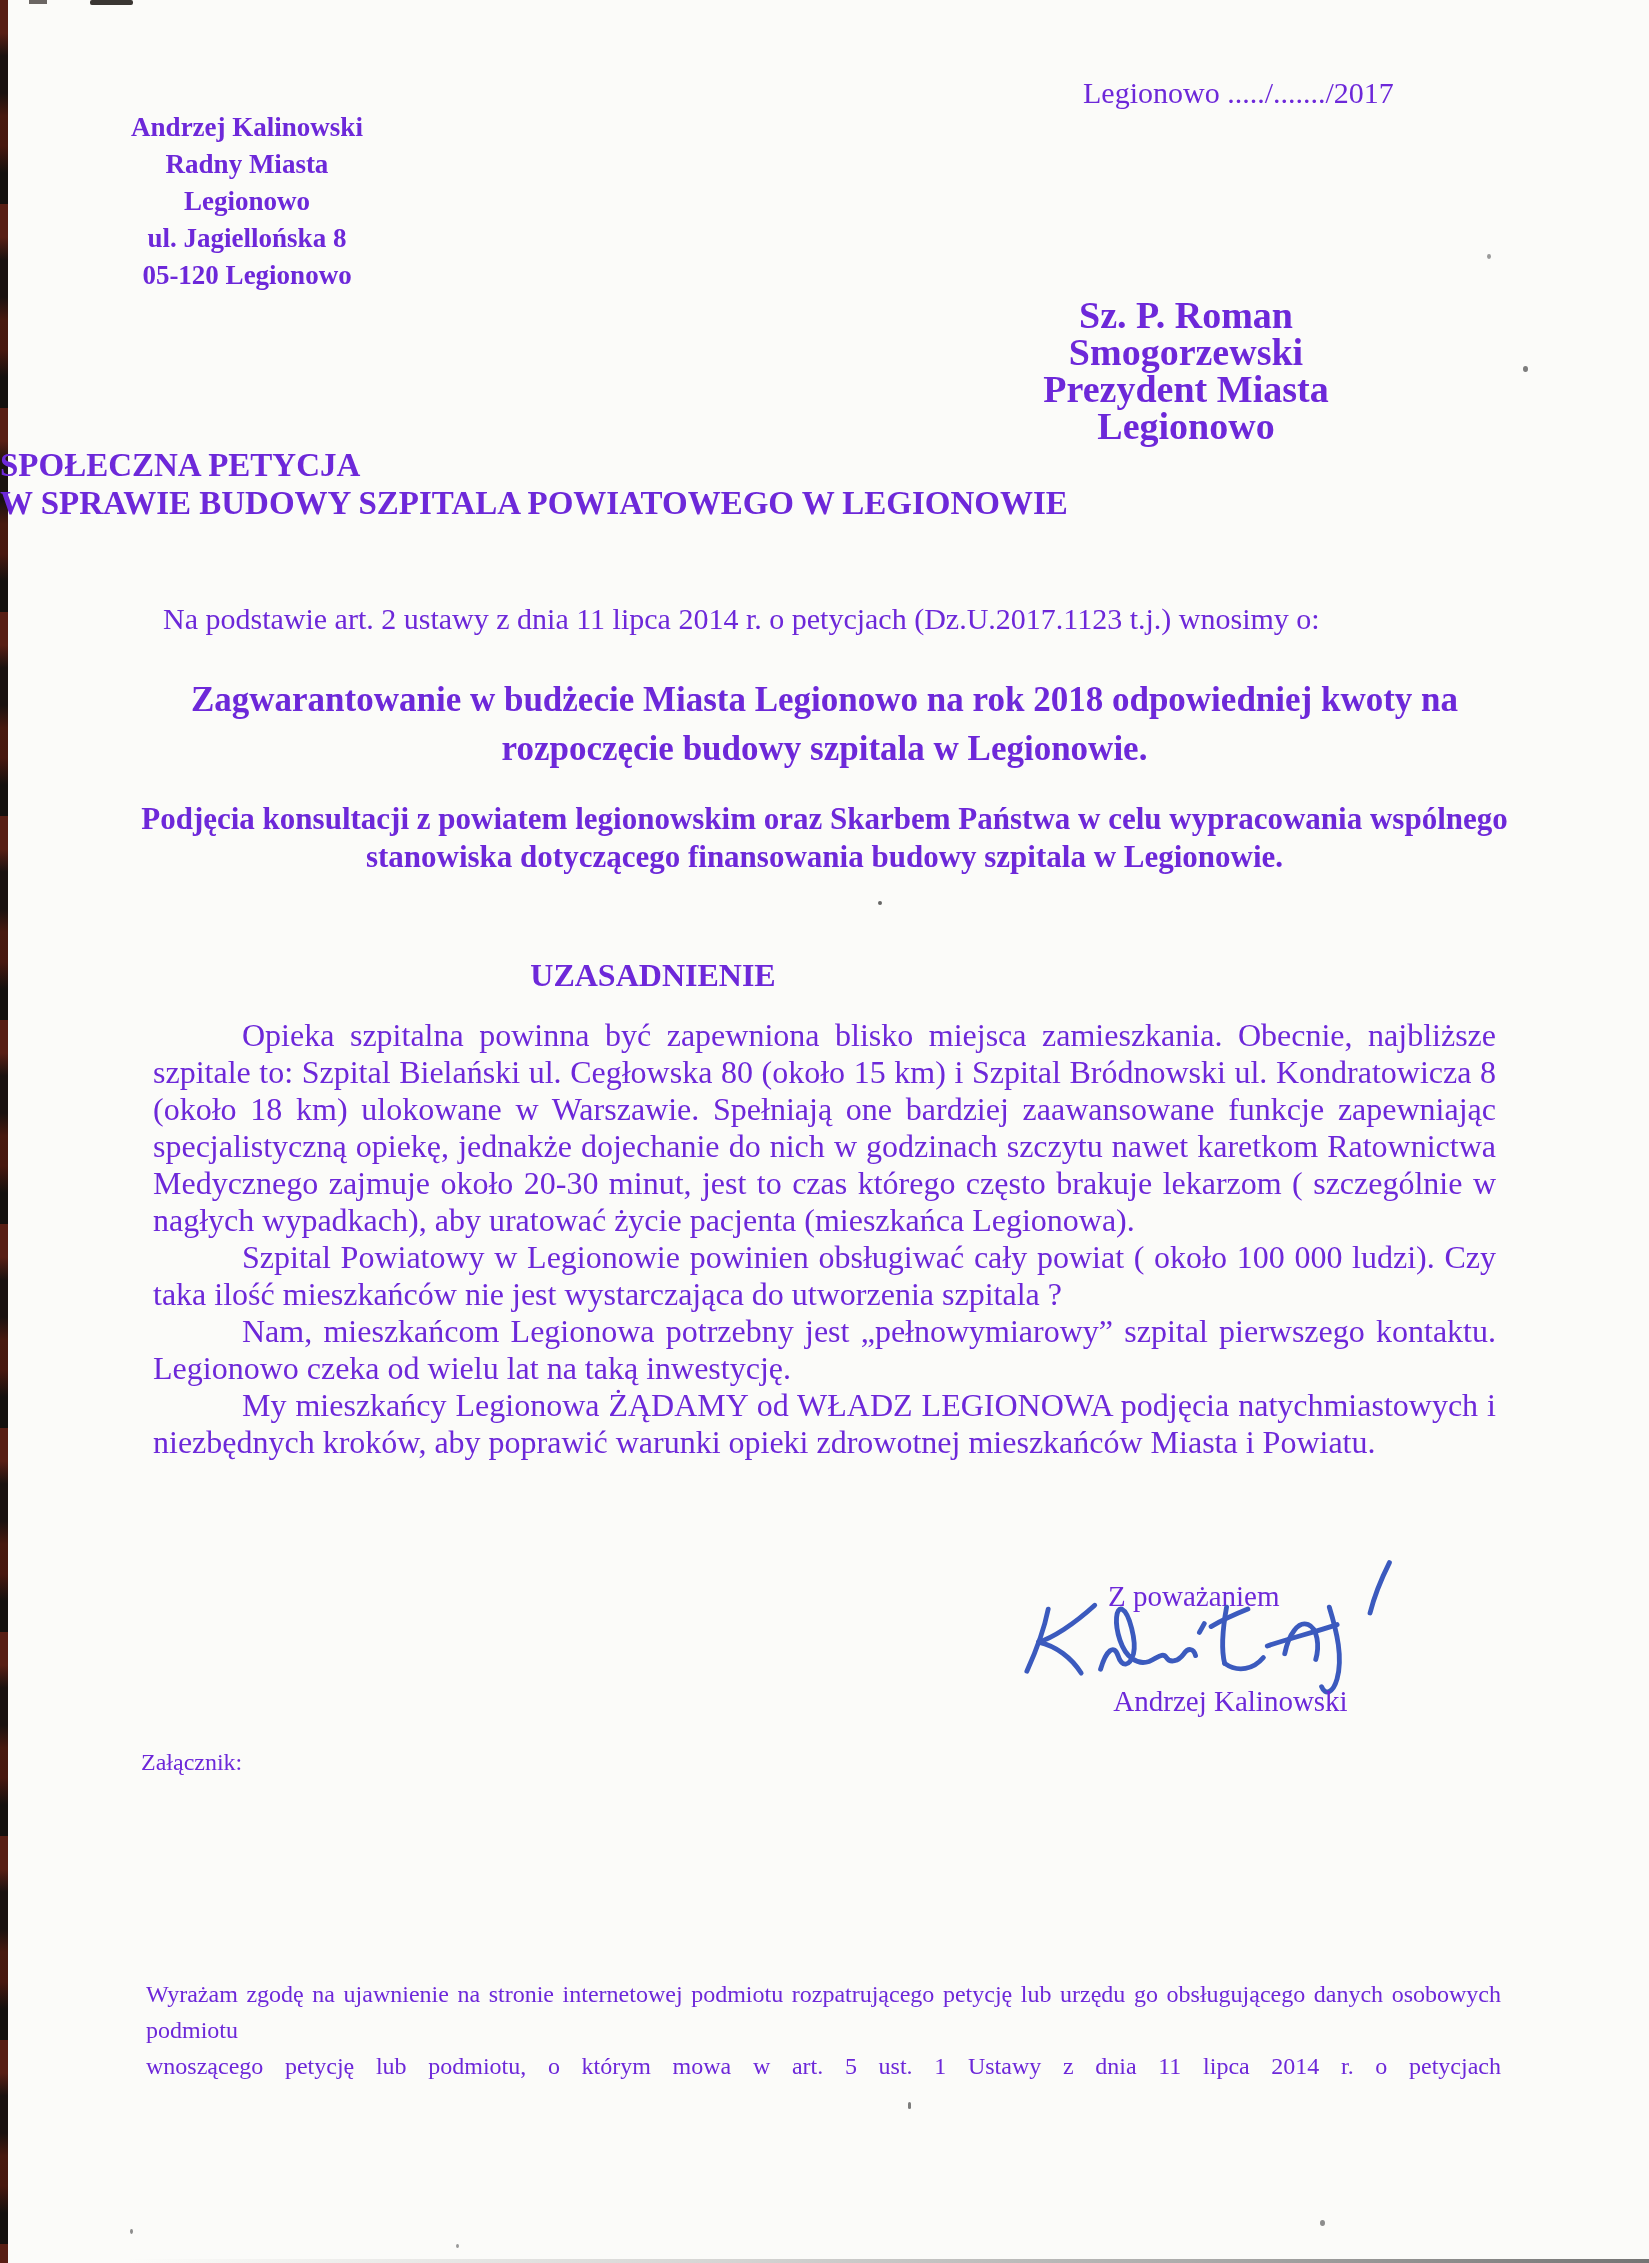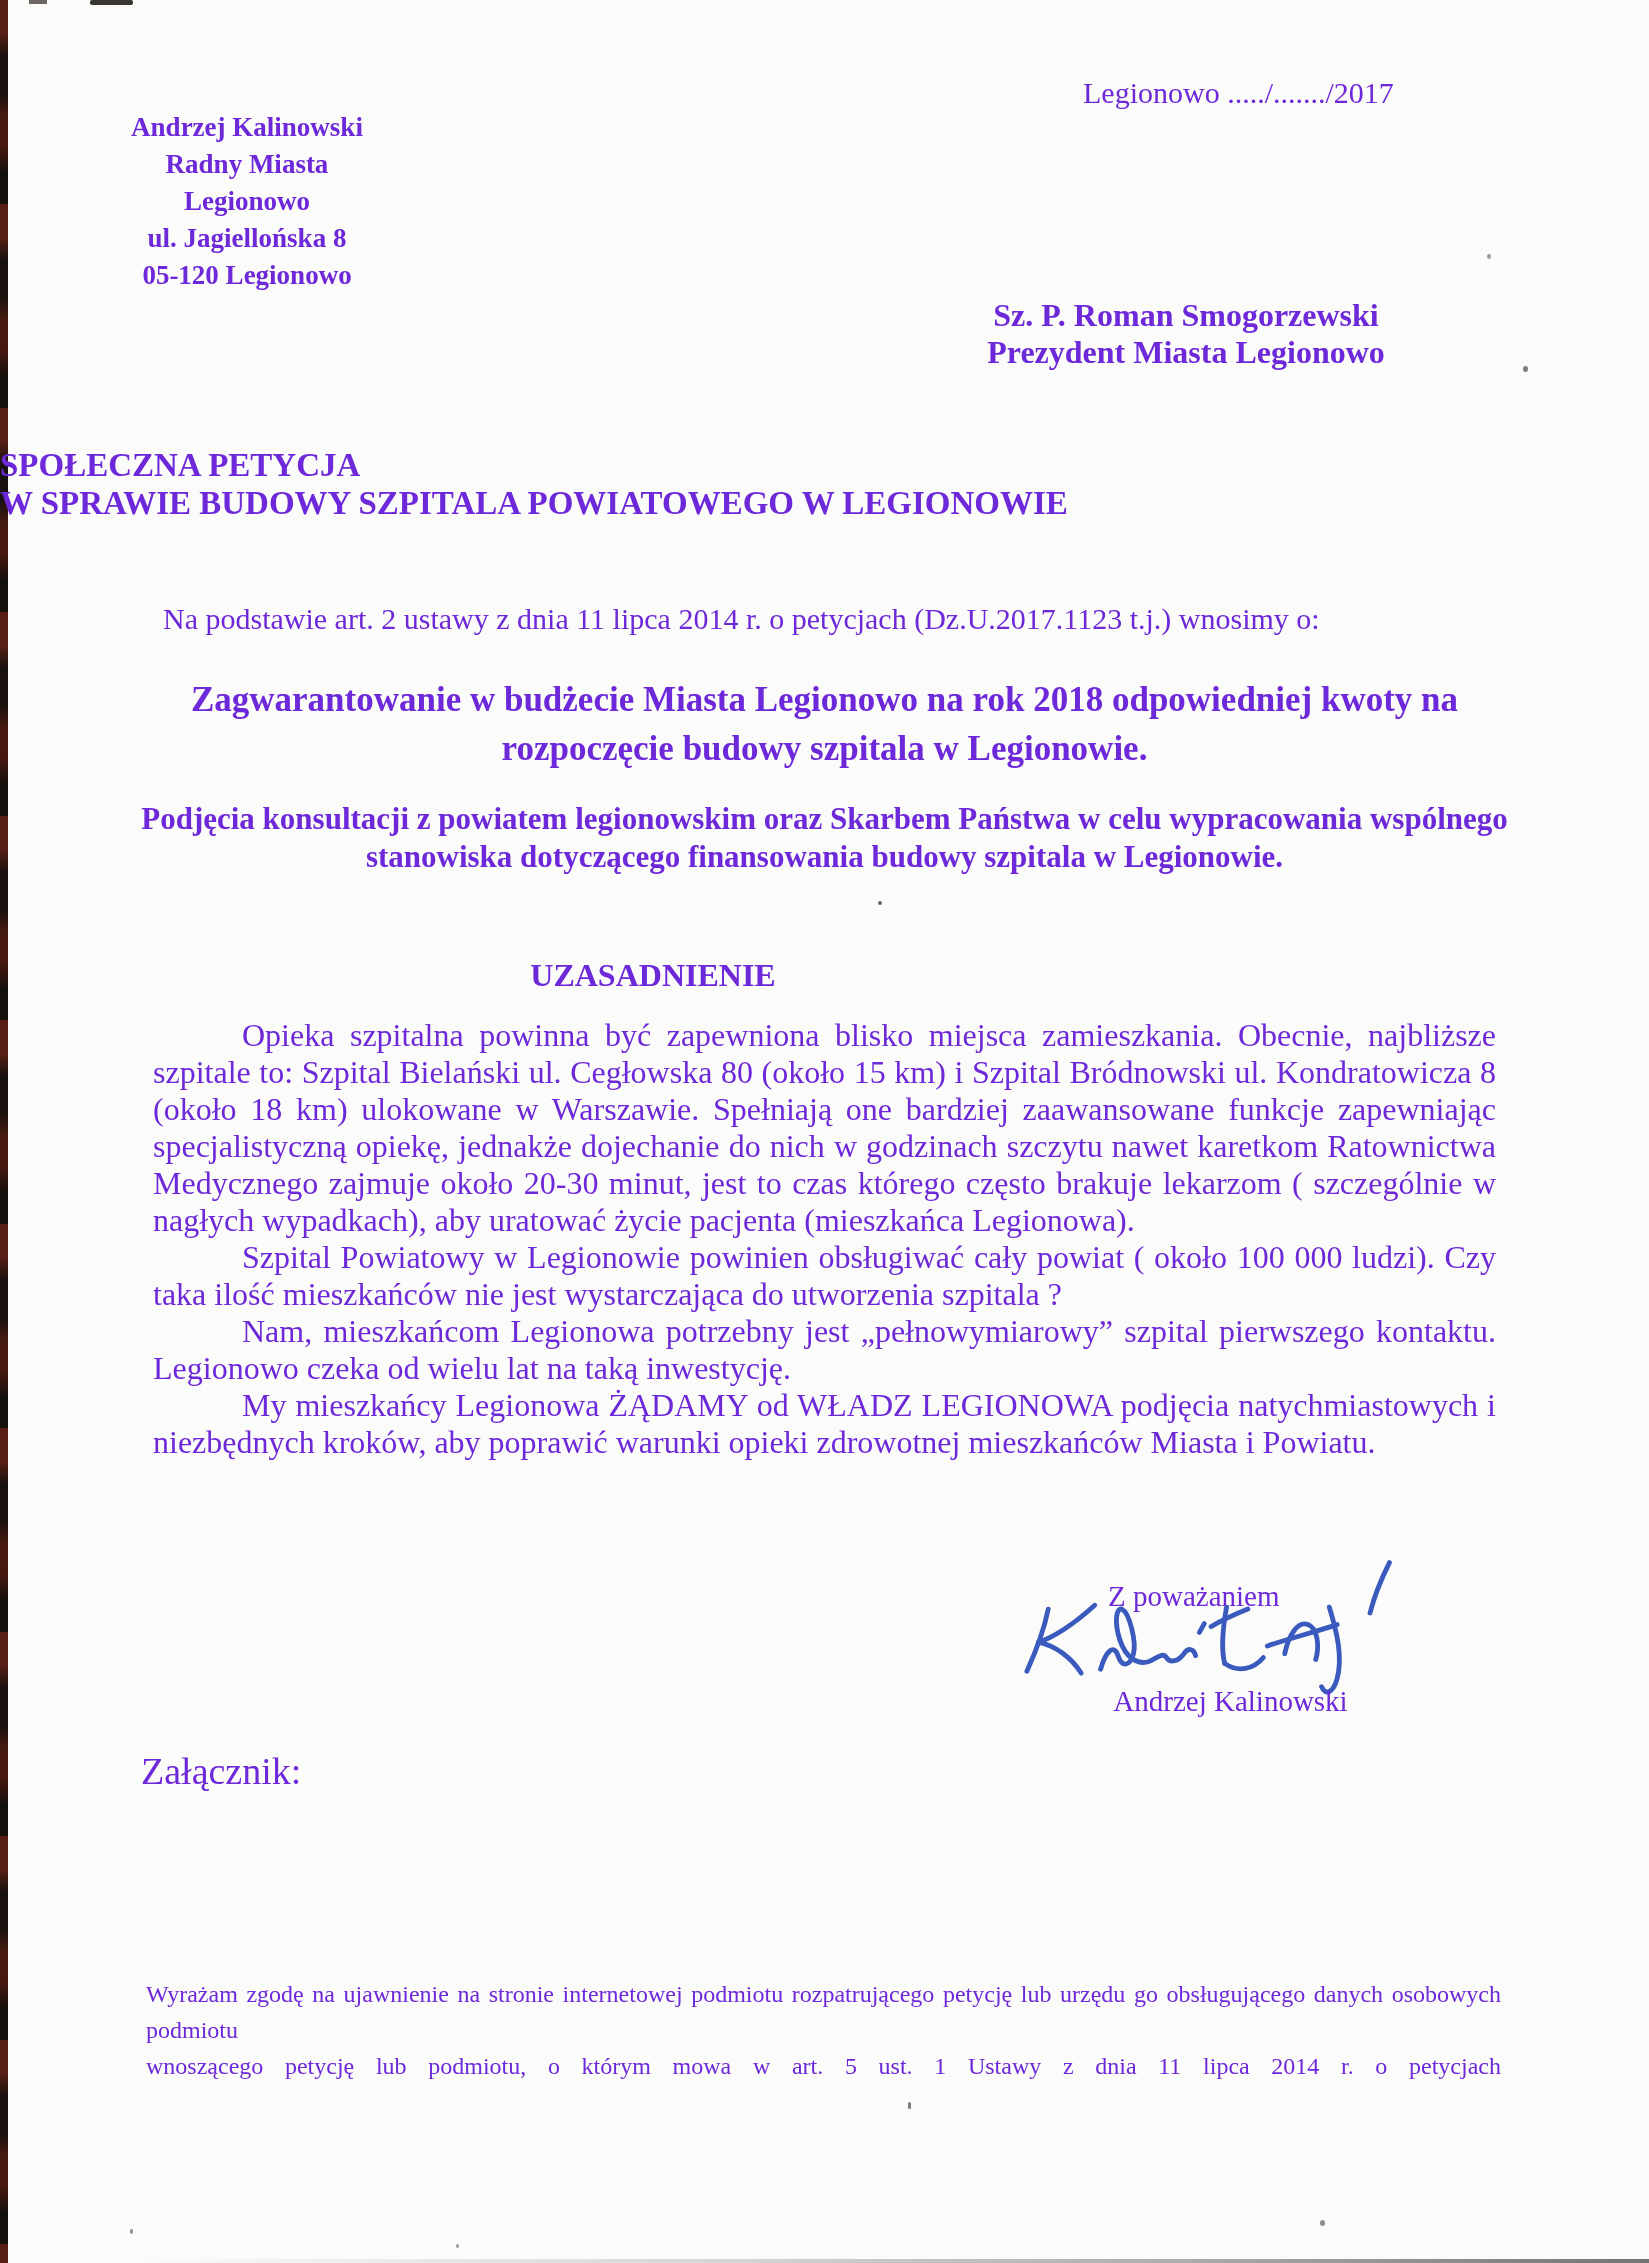--- a/index.html
+++ b/index.html
@@ -10,32 +10,32 @@
   .edge-left{left:0;top:0;width:7.8px;height:2264px;
      background:repeating-linear-gradient(180deg,#581f15 0px,#581f15 33px,#1a1210 56px,#1a1210 93px,#471a10 116px,#47180f 146px,#14100e 173px,#14100e 204px);}
   .edge-bottom{left:126px;right:0;bottom:0;height:4.9px;
      background:linear-gradient(90deg,rgba(140,140,140,0) 0%,rgba(140,140,140,.35) 40%,rgba(118,118,118,.6) 70%,rgba(92,92,92,.85) 100%);}
   .top-dash1{left:90px;top:0;width:43px;height:4.9px;background:#3a3633;border-radius:1.9px;}
   .top-dash2{left:29px;top:0;width:17.5px;height:3.9px;background:#6b6663;}
   .speck{position:absolute;background:#8a8a8a;border-radius:50%;}
   
   .sender{left:87px;top:109px;width:320px;text-align:center;font-weight:bold;font-size:27px;line-height:37px;}
   .date{left:1083px;top:76px;font-size:30px;}
-  .recipient{left:982px;top:297px;width:408px;text-align:center;font-weight:bold;font-size:32px;line-height:37px;}
+  .recipient{left:982px;top:297px;width:408px;text-align:center;font-weight:bold;font-size:38px;line-height:37px;}
   .title{left:0;top:446px;width:1650px;font-weight:bold;font-size:33px;line-height:38px;}
   .legal{left:163px;top:602px;font-size:30px;}
   .demand1{left:116px;top:675px;width:1417px;text-align:center;font-weight:bold;font-size:35px;line-height:49px;}
   .demand2{left:116px;top:800px;width:1417px;text-align:center;font-weight:bold;font-size:31px;line-height:38px;}
   .heading{left:0;top:957px;width:1306px;text-align:center;font-weight:bold;font-size:32px;}
   .bodytext{left:153px;top:1017px;width:1343px;font-size:32px;line-height:37px;text-align:justify;}
   .bodytext p{margin:0;text-indent:89px;}
   .salutation{left:1108px;top:1580px;width:291px;text-align:left;font-size:29px;}
   .signature{left:1009px;top:1549px;width:408px;height:190px;}
   .signatory{left:1085px;top:1685px;width:291px;text-align:center;font-size:29px;}
-  .att-label{left:141px;top:1749px;font-size:38px;}
+  .att-label{left:141px;top:1749px;font-size:24px;}
   .att-item{left:141px;top:1801px;font-size:31px;}
   .footer{left:146px;top:1976px;width:1355px;font-size:24px;line-height:36px;}
   .footer div{text-align:justify;text-align-last:justify;}
 </style>
 </head>
 <body>
 
 <div class="page">
 
   <div class="abs edge-left"></div>

